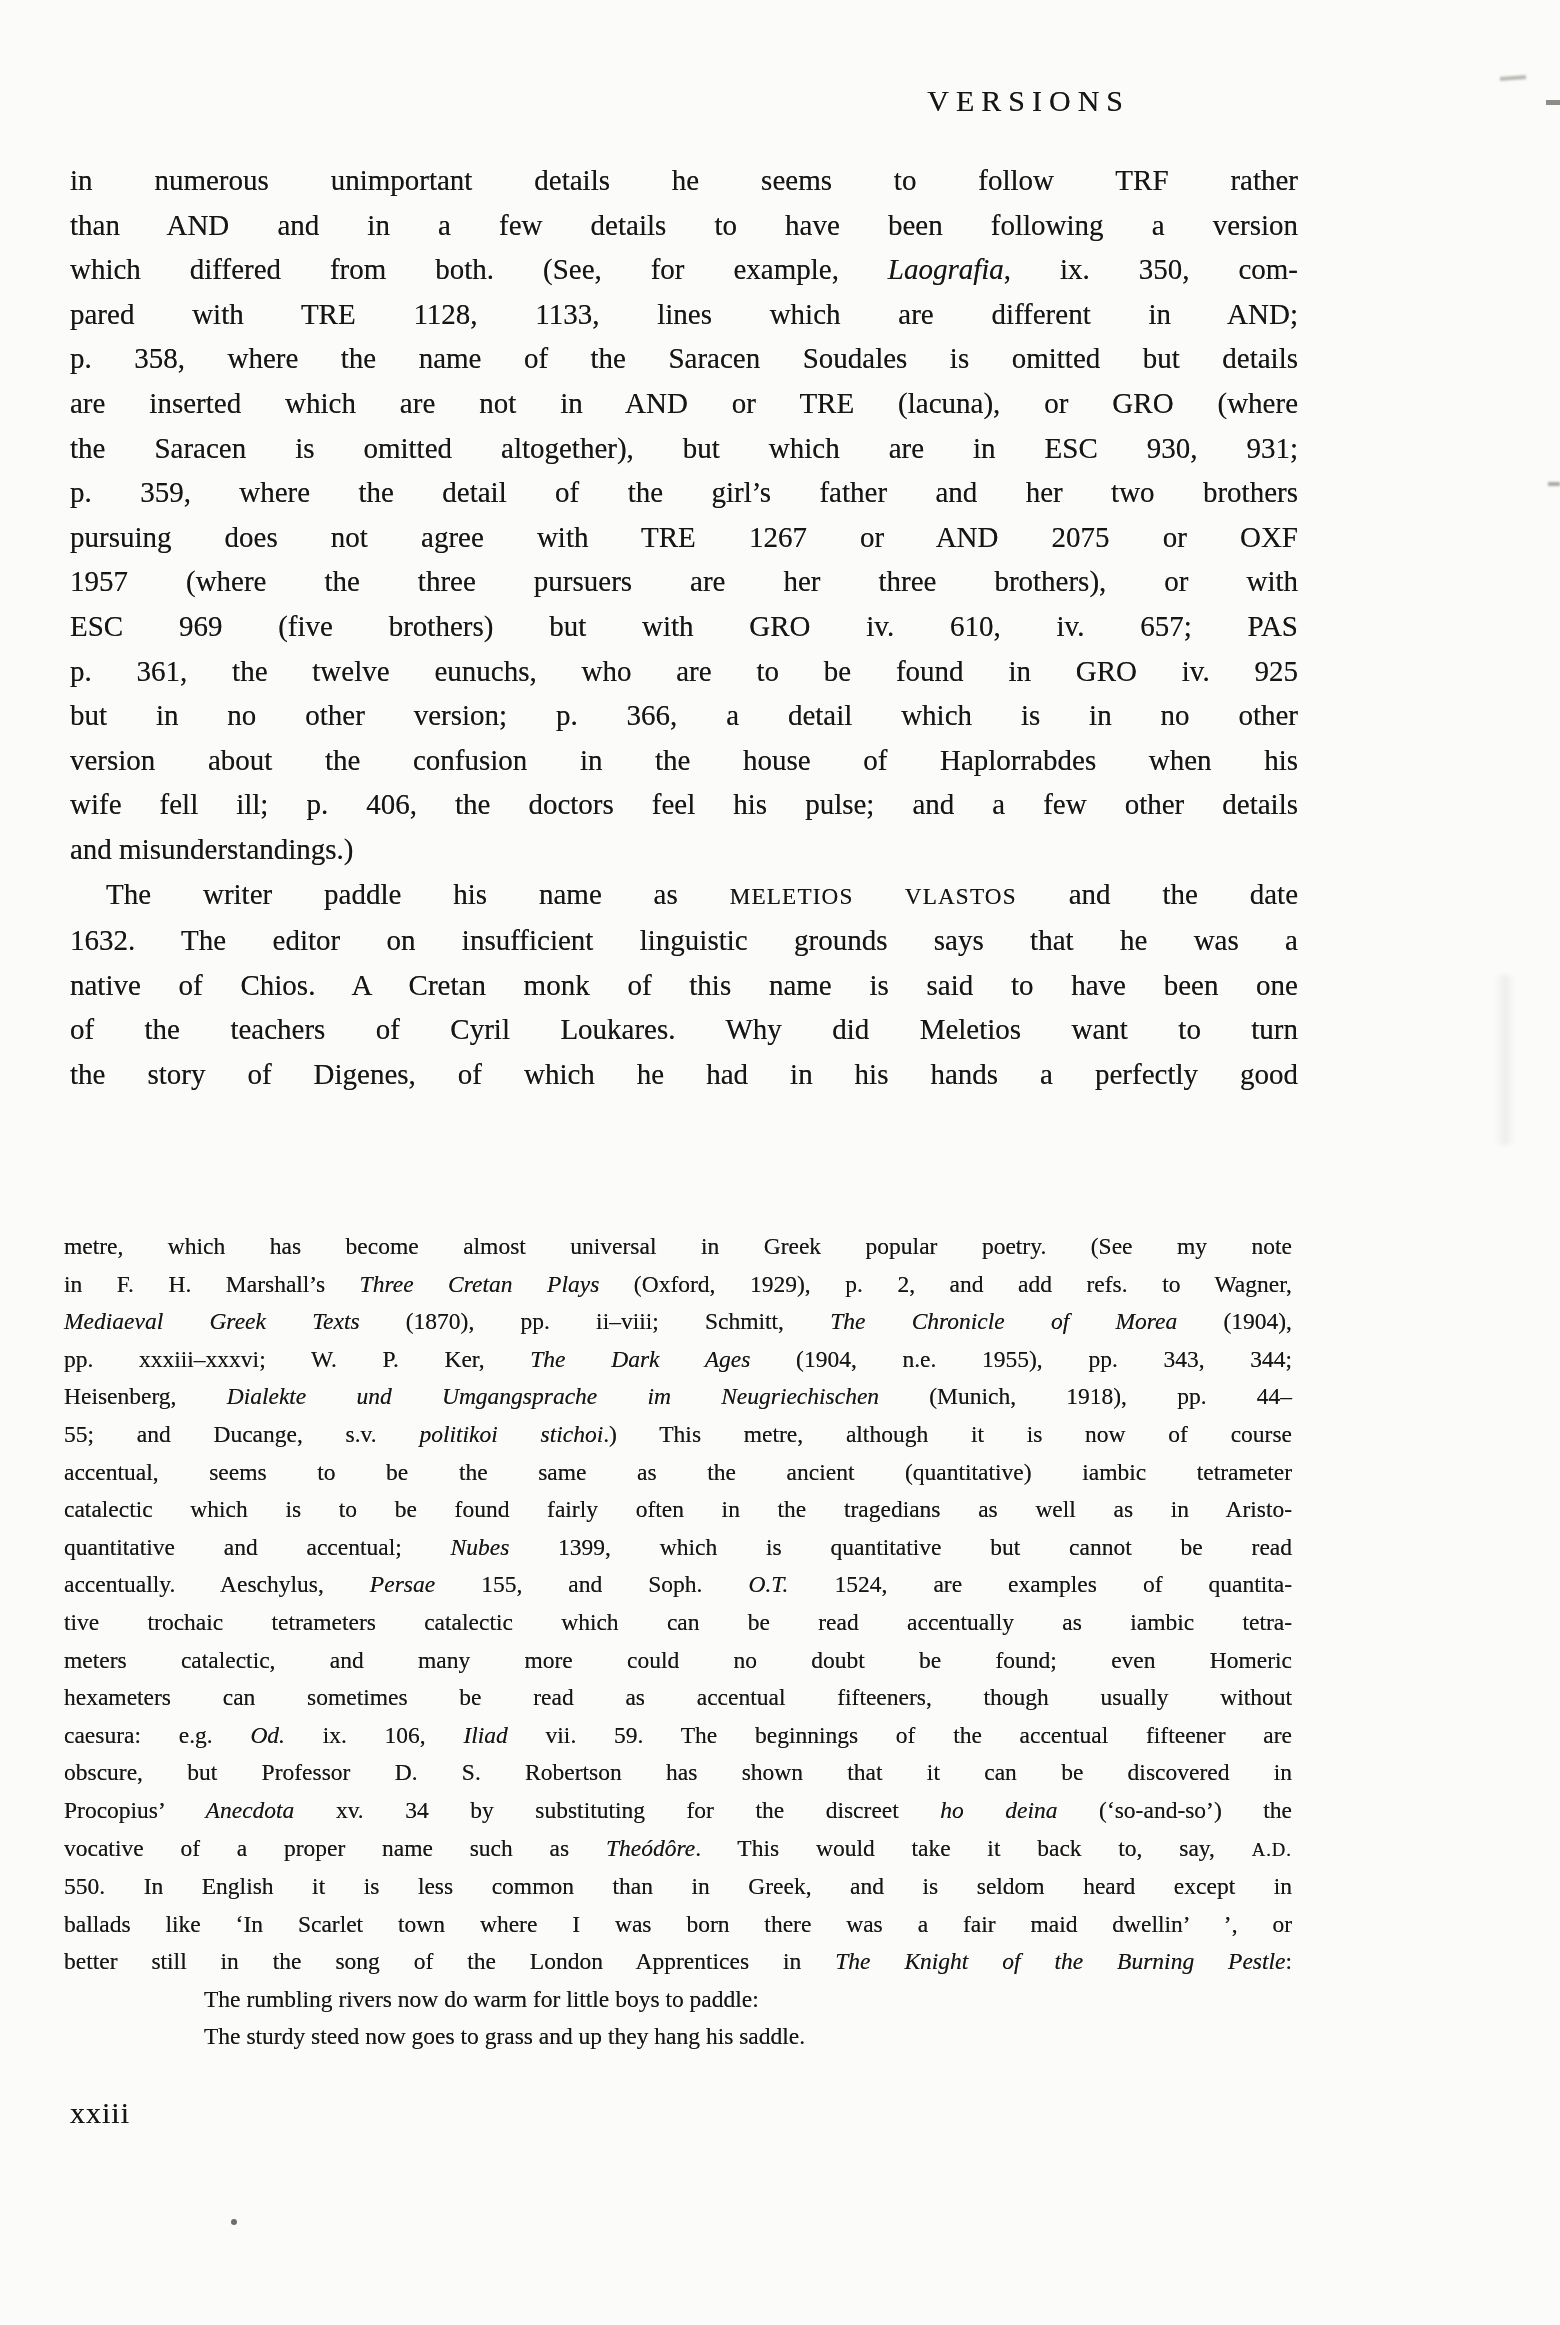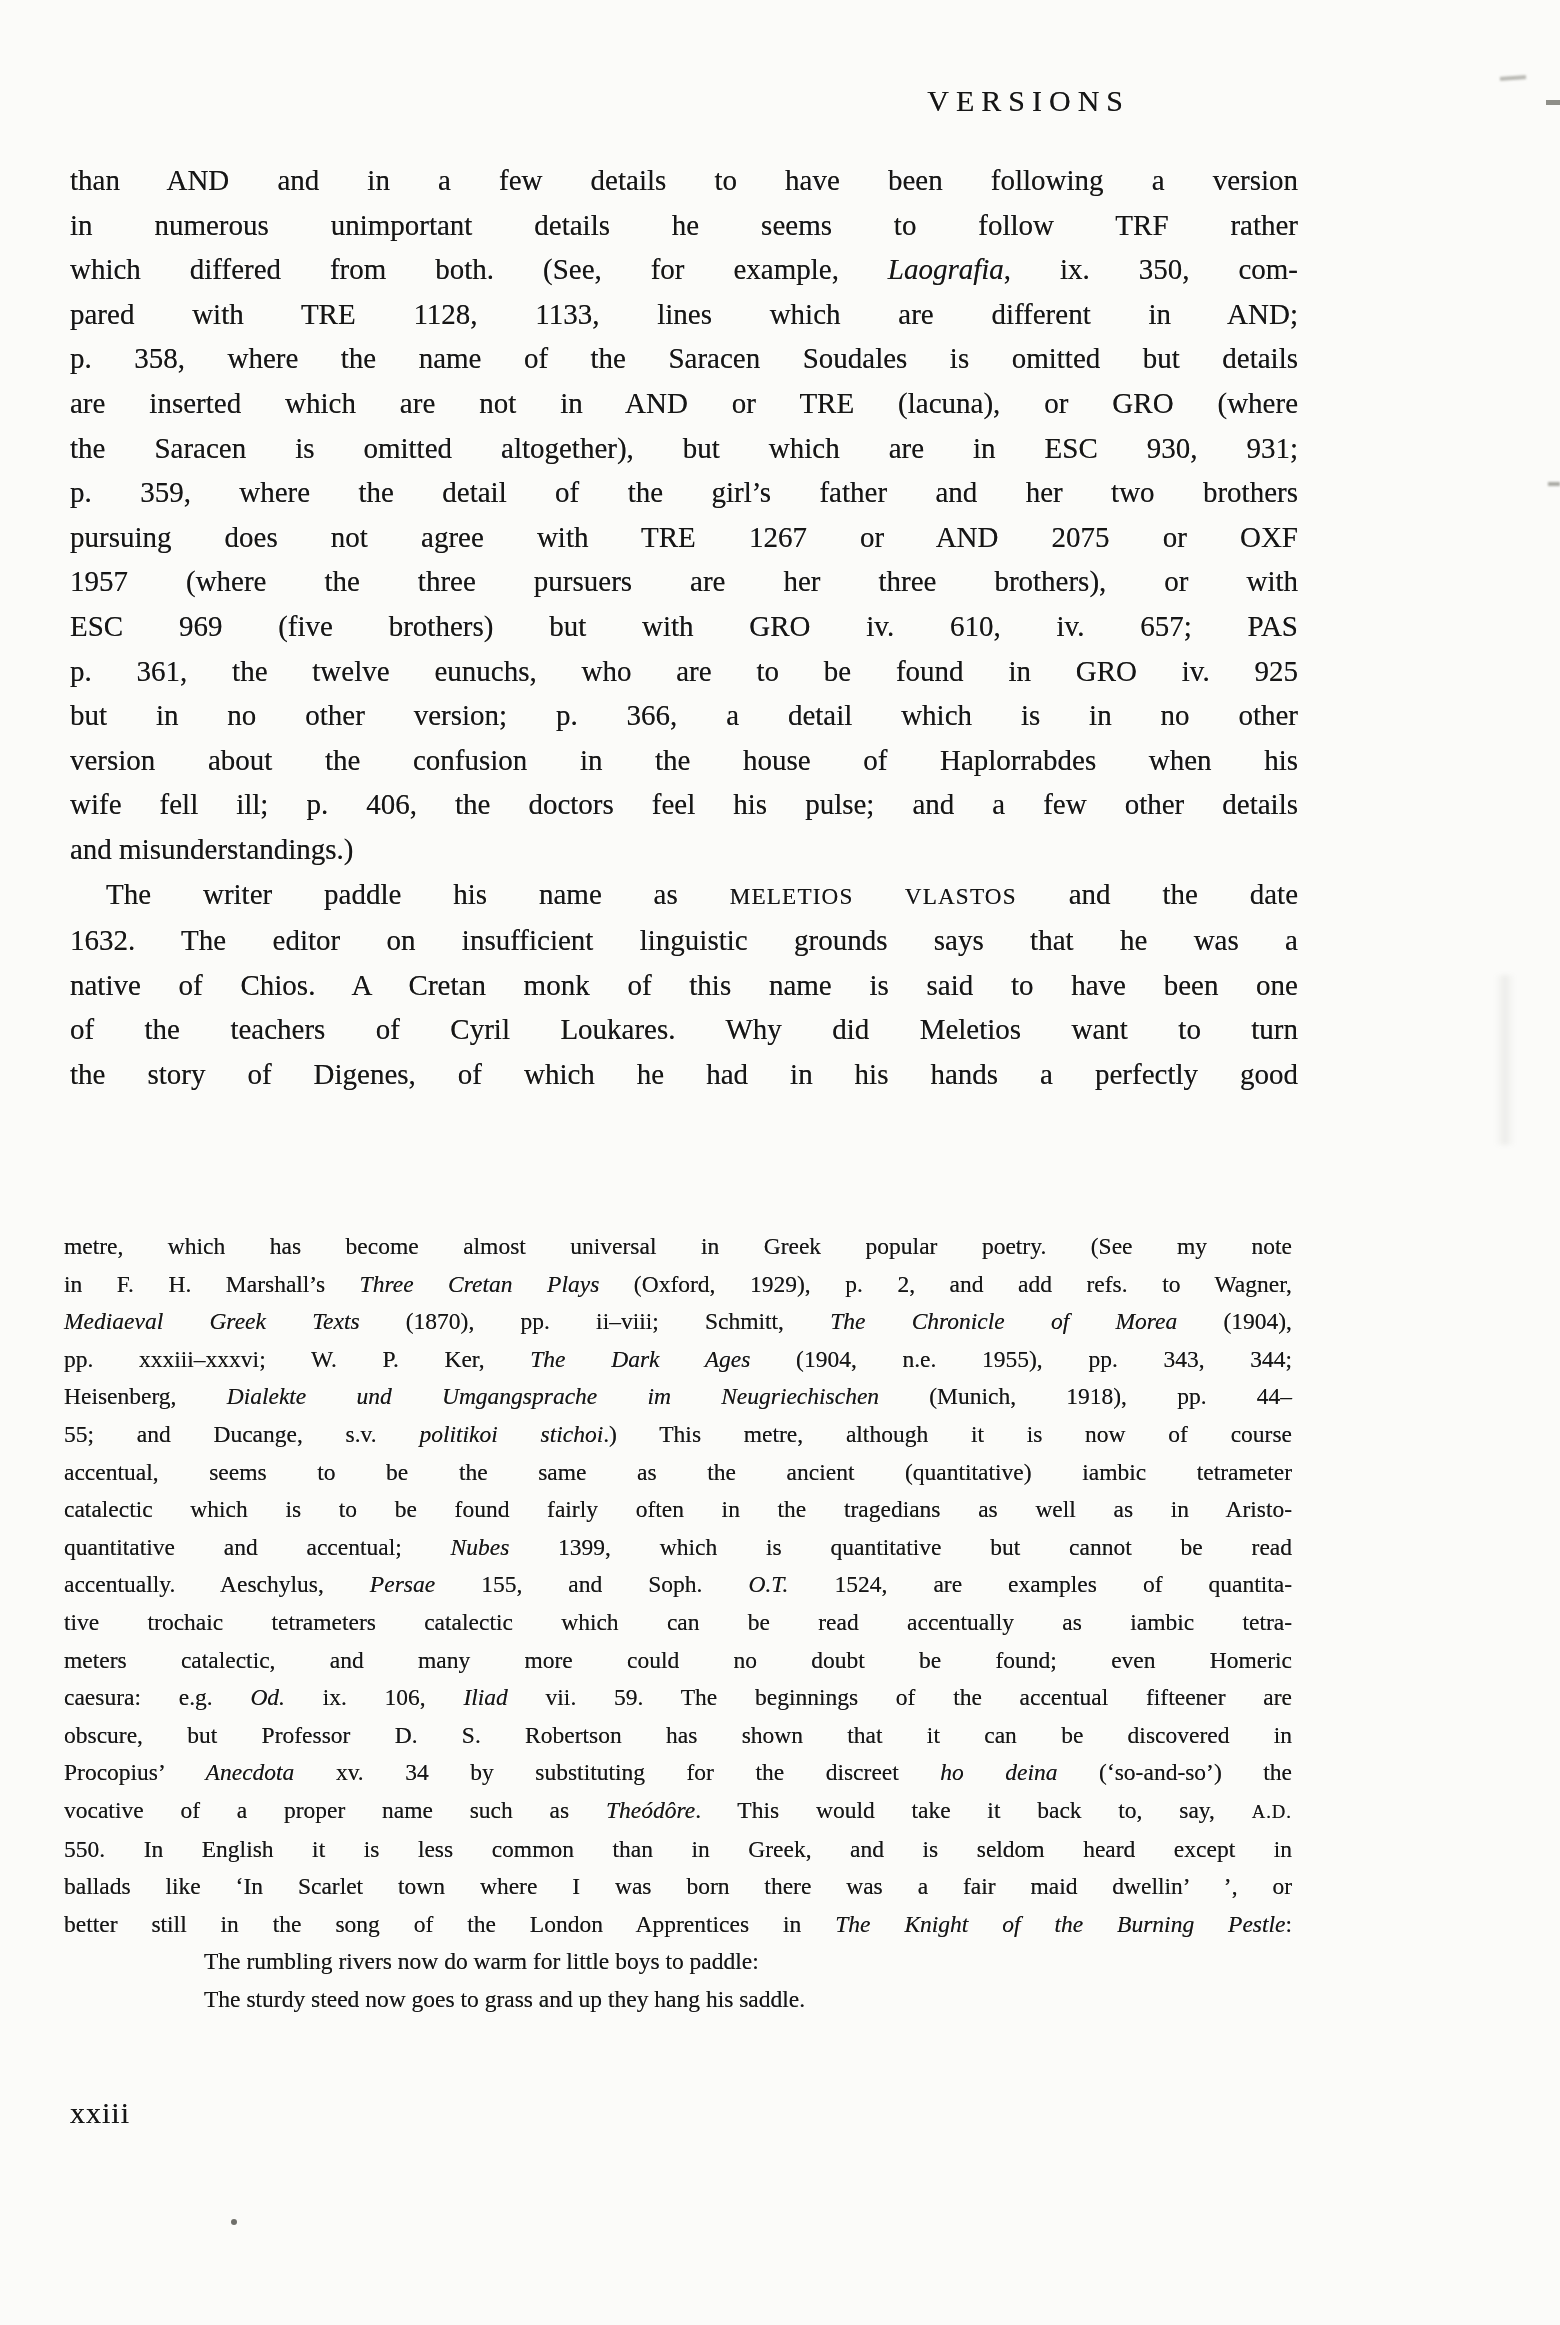--- a/index.html
+++ b/index.html
@@ -80,22 +80,22 @@
 <body>
 
 <div class="page">
 
   <div class="head-wrap txt">
     <span class="running-head">VERSIONS</span>
   </div>
 
   <div class="main txt">
     <div class="para p1 endpara">
+        <div class="line"><span>in numerous unimportant details he seems to follow TRF rather</span></div>
         <div class="line"><span>than AND and in a few details to have been following a version</span></div>
-        <div class="line"><span>in numerous unimportant details he seems to follow TRF rather</span></div>
         <div class="line"><span>which differed from both. (See, for example, </span><span class="i">Laografia</span><span>, ix. 350, com-</span></div>
         <div class="line"><span>pared with TRE 1128, 1133, lines which are different in AND;</span></div>
         <div class="line"><span>p. 358, where the name of the Saracen Soudales is omitted but details</span></div>
         <div class="line"><span>are inserted which are not in AND or TRE (lacuna), or GRO (where</span></div>
         <div class="line"><span>the Saracen is omitted altogether), but which are in ESC 930, 931;</span></div>
         <div class="line"><span>p. 359, where the detail of the girl’s father and her two brothers</span></div>
         <div class="line"><span>pursuing does not agree with TRE 1267 or AND 2075 or OXF</span></div>
         <div class="line"><span>1957 (where the three pursuers are her three brothers), or with</span></div>
         <div class="line"><span>ESC 969 (five brothers) but with GRO iv. 610, iv. 657; PAS</span></div>
         <div class="line"><span>p. 361, the twelve eunuchs, who are to be found in GRO iv. 925</span></div>
@@ -120,20 +120,21 @@
         <div class="line"><span class="i">Mediaeval Greek Texts</span><span> (1870), pp. ii–viii; Schmitt, </span><span class="i">The Chronicle of Morea</span><span> (1904),</span></div>
         <div class="line"><span>pp. xxxiii–xxxvi; W. P. Ker, </span><span class="i">The Dark Ages</span><span> (1904, n.e. 1955), pp. 343, 344;</span></div>
         <div class="line"><span>Heisenberg, </span><span class="i">Dialekte und Umgangsprache im Neugriechischen</span><span> (Munich, 1918), pp. 44–</span></div>
         <div class="line"><span>55; and Ducange, s.v. </span><span class="i">politikoi stichoi</span><span>.) This metre, although it is now of course</span></div>
         <div class="line"><span>accentual, seems to be the same as the ancient (quantitative) iambic tetrameter</span></div>
         <div class="line"><span>catalectic which is to be found fairly often in the tragedians as well as in Aristo-</span></div>
         <div class="line"><span>quantitative and accentual; </span><span class="i">Nubes</span><span> 1399, which is quantitative but cannot be read</span></div>
         <div class="line"><span>accentually. Aeschylus, </span><span class="i">Persae</span><span> 155, and Soph. </span><span class="i">O.T.</span><span> 1524, are examples of quantita-</span></div>
         <div class="line"><span>tive trochaic tetrameters catalectic which can be read accentually as iambic tetra-</span></div>
         <div class="line"><span>meters catalectic, and many more could no doubt be found; even Homeric</span></div>
+        <div class="line"><span>hexameters can sometimes be read as accentual fifteeners, though usually without</span></div>
         <div class="line"><span>caesura: e.g. </span><span class="i">Od.</span><span> ix. 106, </span><span class="i">Iliad</span><span> vii. 59. The beginnings of the accentual fifteener are</span></div>
         <div class="line"><span>obscure, but Professor D. S. Robertson has shown that it can be discovered in</span></div>
         <div class="line"><span>Procopius’ </span><span class="i">Anecdota</span><span> xv. 34 by substituting for the discreet </span><span class="i">ho deina</span><span> (‘so-and-so’) the</span></div>
         <div class="line"><span>vocative of a proper name such as </span><span class="i">Theódôre</span><span>. This would take it back to, say, </span><span class="sc">A.D.</span></div>
         <div class="line"><span>550. In English it is less common than in Greek, and is seldom heard except in</span></div>
         <div class="line"><span>ballads like ‘In Scarlet town where I was born there was a fair maid dwellin’ ’, or</span></div>
         <div class="line"><span>better still in the song of the London Apprentices in </span><span class="i">The Knight of the Burning Pestle</span><span>:</span></div>
       </div>
     <div class="verse-block">
         <div class="line"><span>The rumbling rivers now do warm for little boys to paddle:</span></div>

